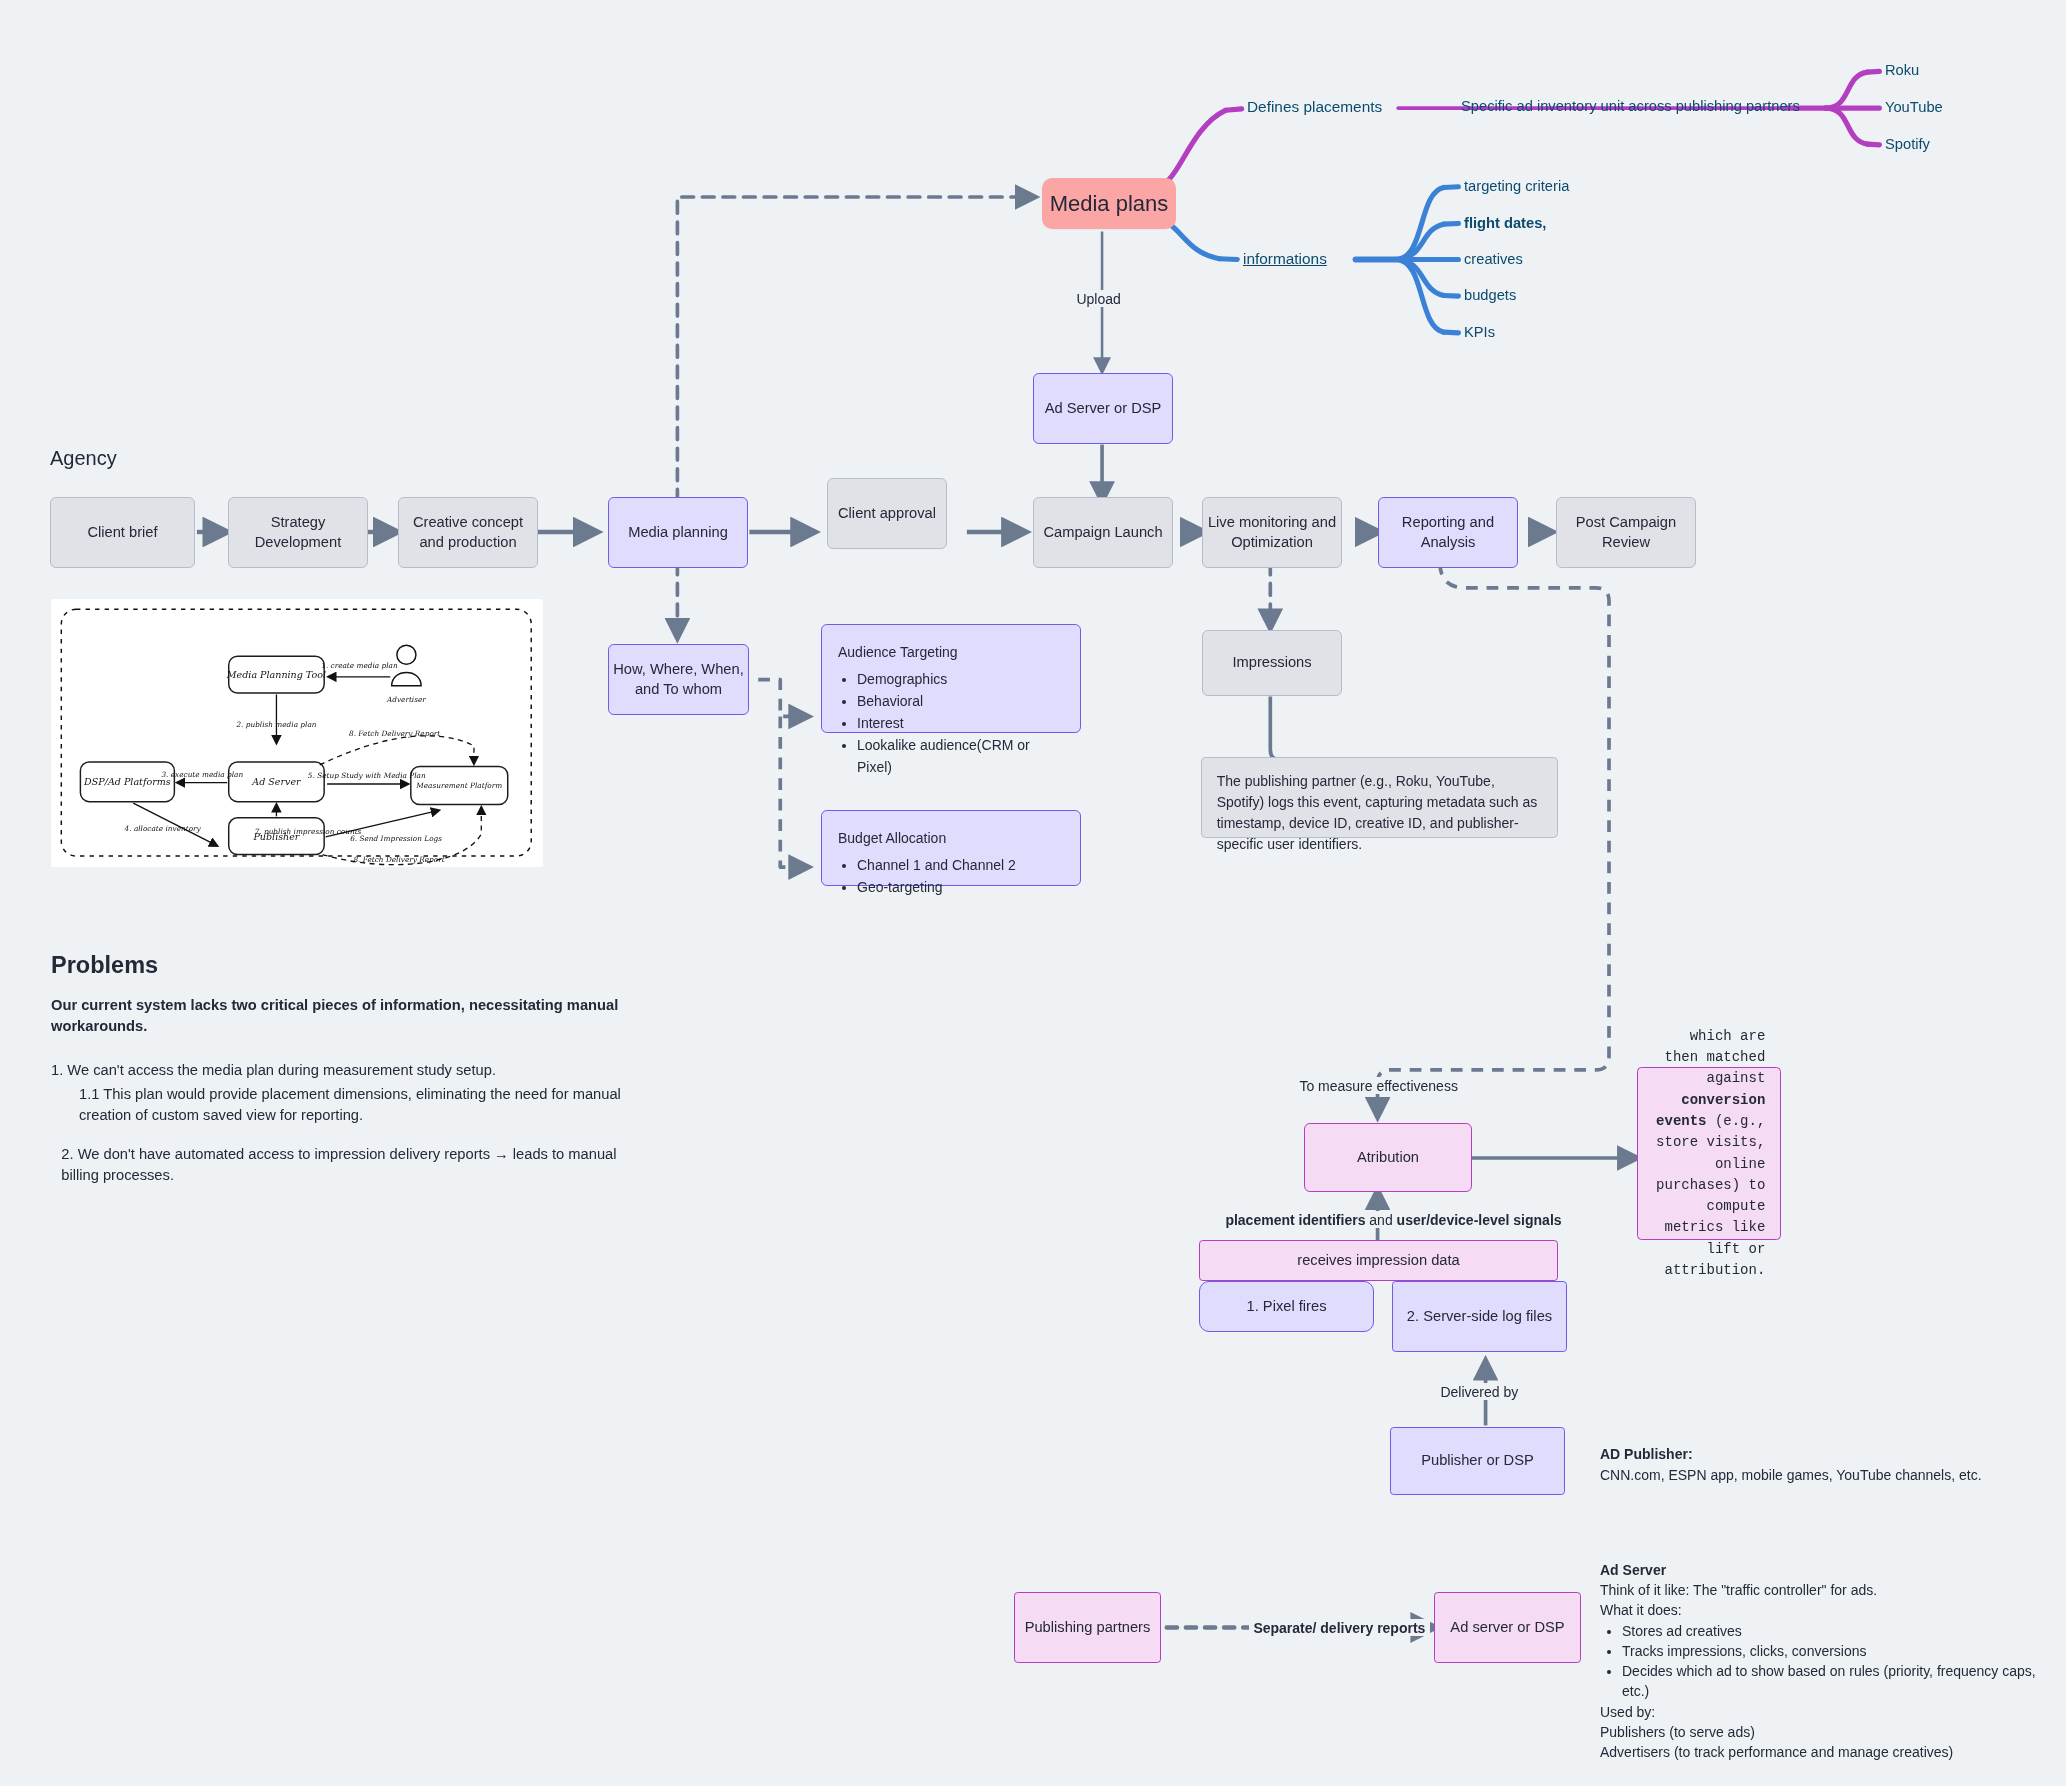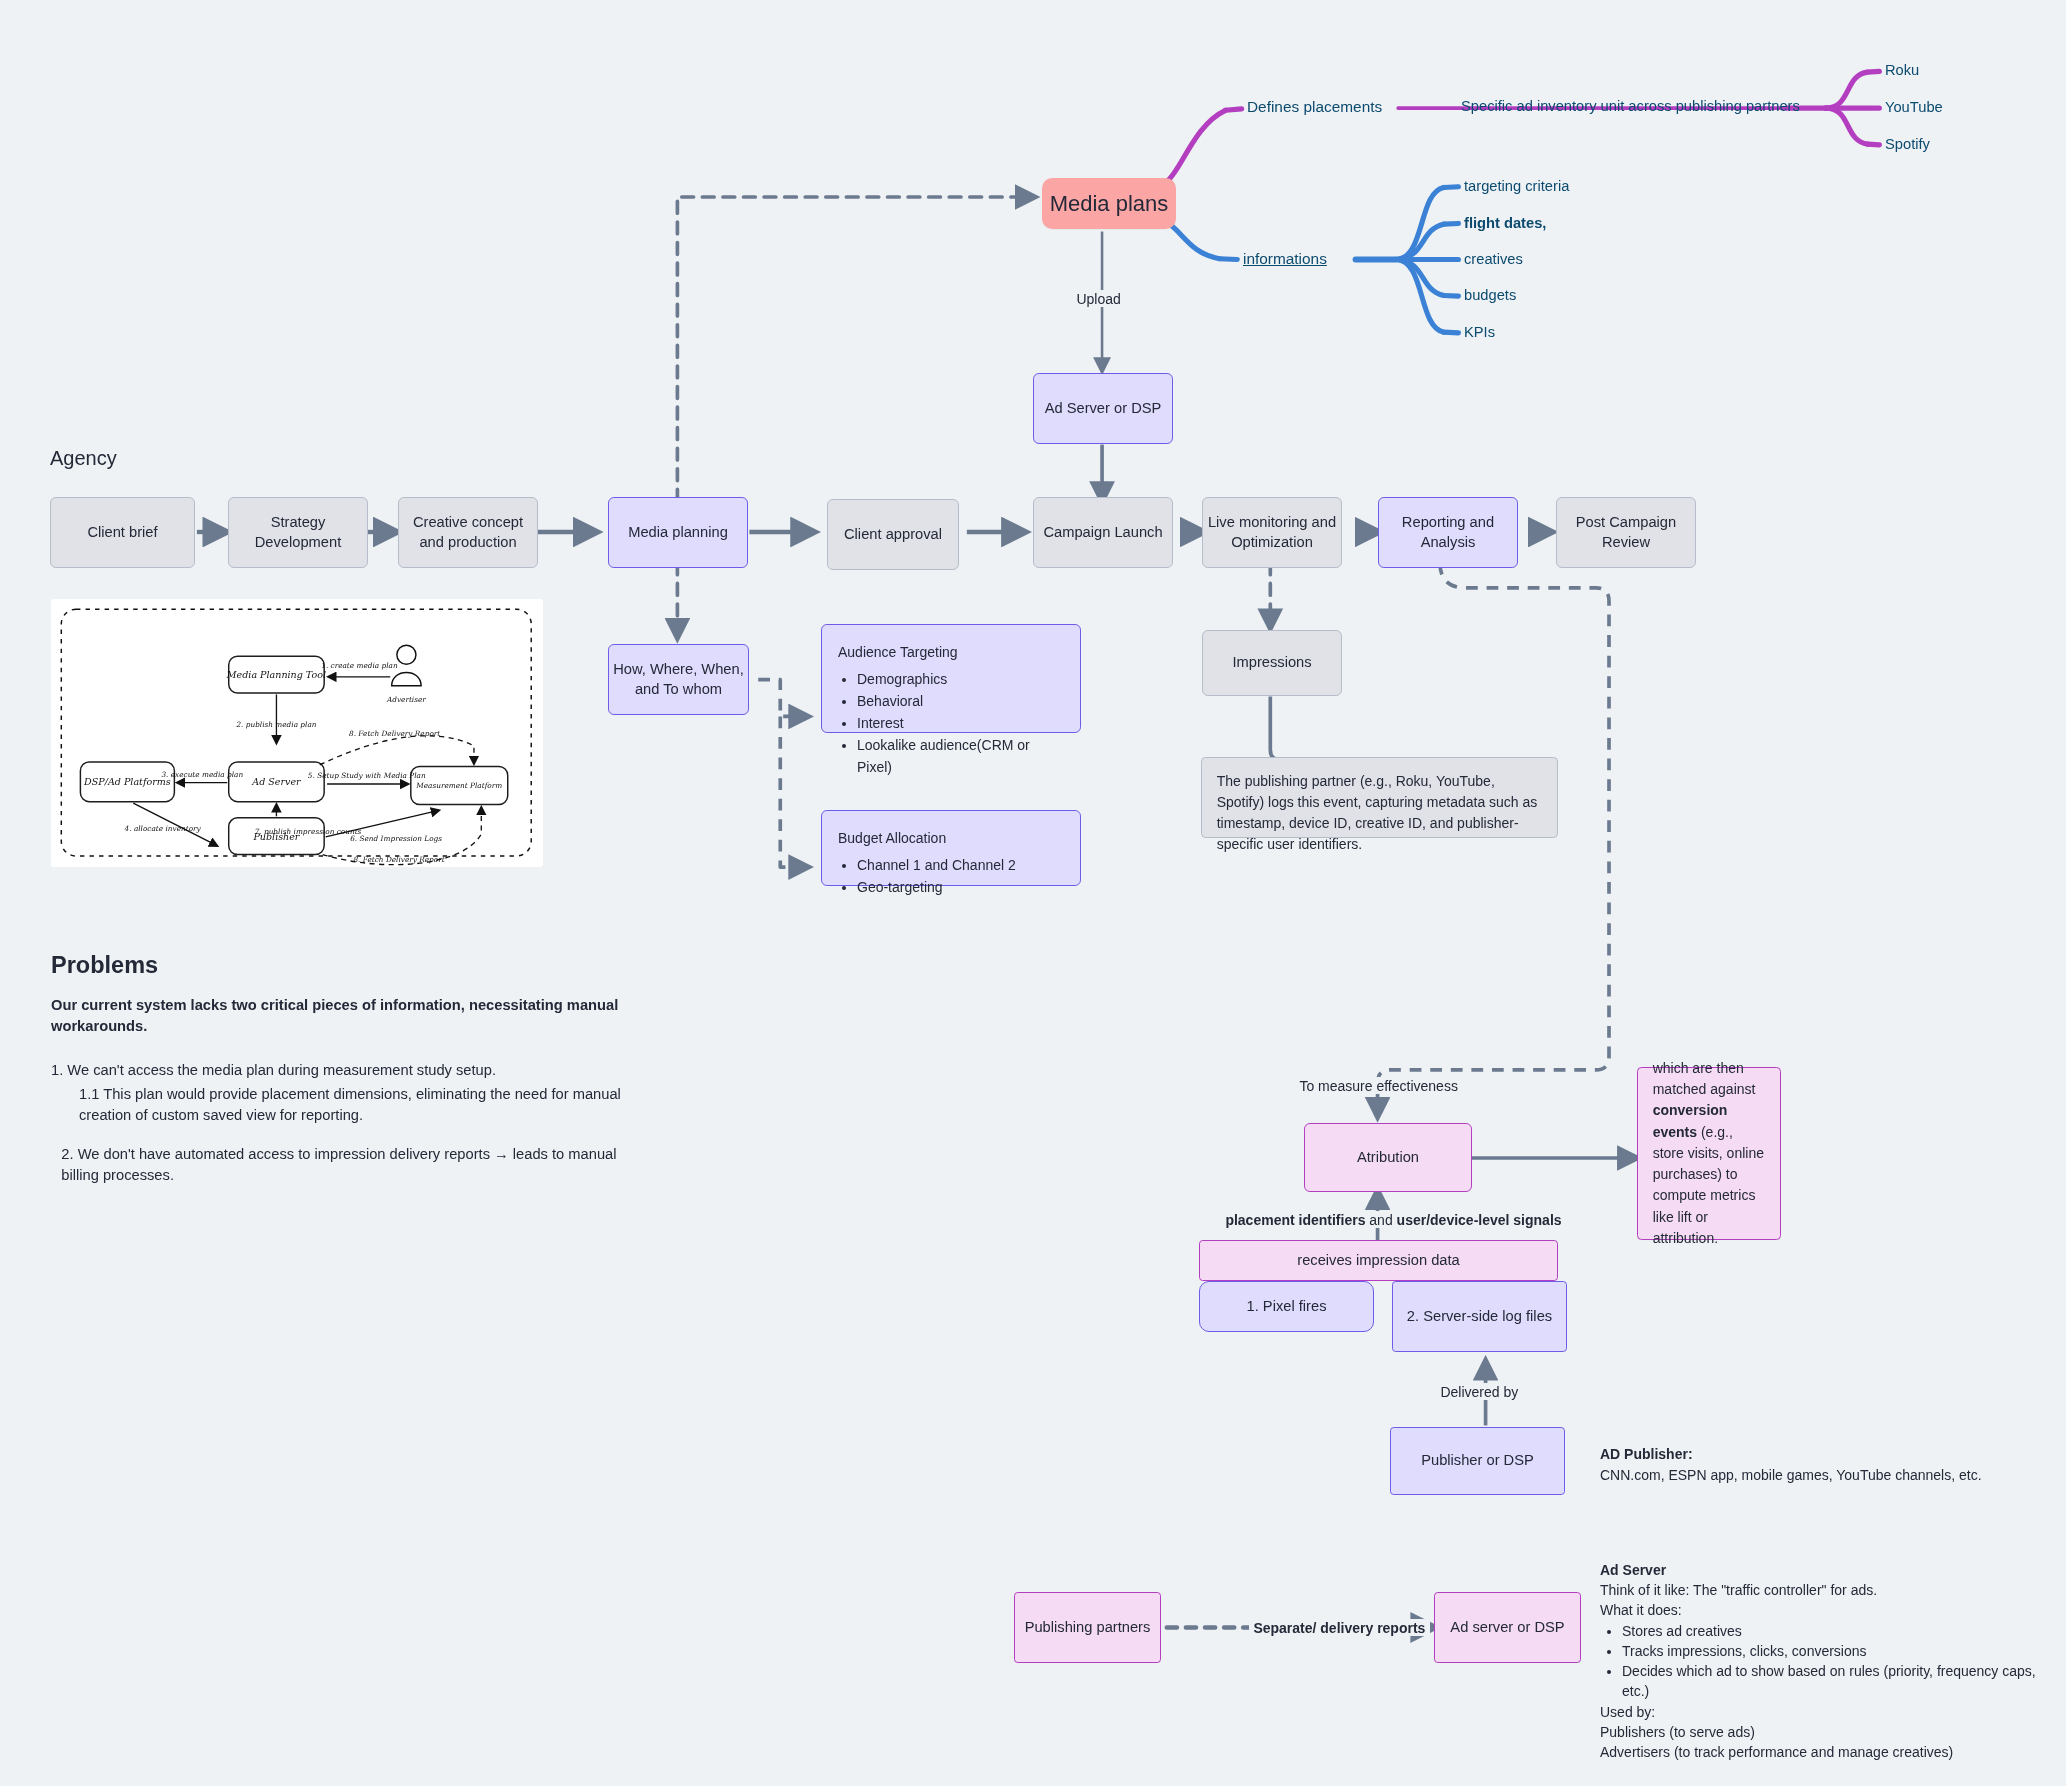--- a/index.html
+++ b/index.html
@@ -205,21 +205,21 @@
     </div>
 
   <div class="node gray" style="left:398px; top:497px; width:140px; height:71px;">
     <span>Creative concept and production</span>
     </div>
 
   <div class="node violet" style="left:608px; top:497px; width:140px; height:71px;">
     <span>Media planning</span>
     </div>
 
-  <div class="node gray" style="left:827px; top:499px; width:132px; height:71px;">
+  <div class="node gray" style="left:827px; top:478px; width:120px; height:71px;">
     <span>Client approval</span>
     </div>
 
   <div class="node gray" style="left:1033px; top:497px; width:140px; height:71px;">
     <span>Campaign Launch</span>
     </div>
 
   <div class="node gray" style="left:1202px; top:497px; width:140px; height:71px;">
     <span>Live monitoring and Optimization</span>
     </div>
@@ -266,21 +266,21 @@
     <span>The publishing partner (e.g., Roku, YouTube, Spotify) logs this event, capturing metadata such as timestamp, device ID, creative ID, and publisher-specific user identifiers.</span>
   </div>
 
   <div class="edge-label" style="left:1295px; top:1077px;">To measure effectiveness</div>
 
   <div class="node pink" style="left:1304px; top:1123px; width:168px; height:69px;">
     <span>Atribution</span>
     </div>
 
   <div class="node pink para" style="left:1637px; top:1067px; width:144px; height:173px; text-align:center; justify-content:center; align-items:center; font-size:14px; line-height:1.52; border-radius:4.4px;">
-    <div style="width:100%; text-align:left;">
+    <div style="width:100%; text-align:right;font-family:Liberation Mono, monospace;">
       <span>which are then matched against </span><span class="b">conversion events</span><span> (e.g., store visits, online purchases) to compute metrics like lift or attribution.</span>
     </div>
   </div>
 
   <div class="edge-label" style="left:1221px; top:1211px;">
     <span class="b">placement identifiers</span><span> and </span><span class="b">user/device-level signals</span>
   </div>
 
   <div class="node pink" style="left:1199px; top:1240px; width:359px; height:41px; font-size:14.7px; border-radius:3.7px;">
     <span>receives impression data</span>

